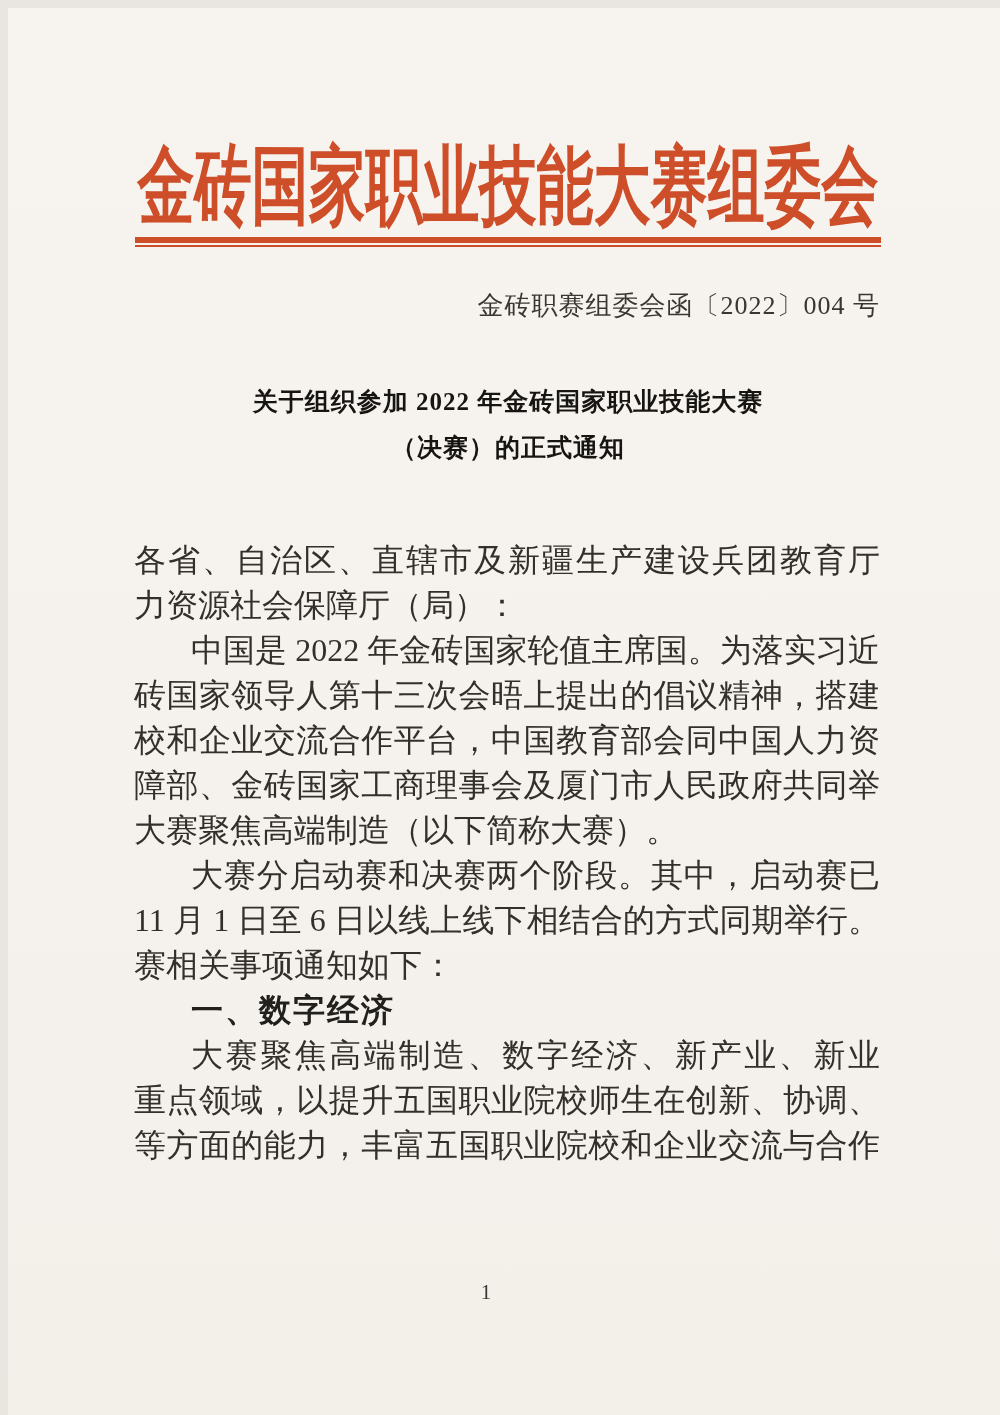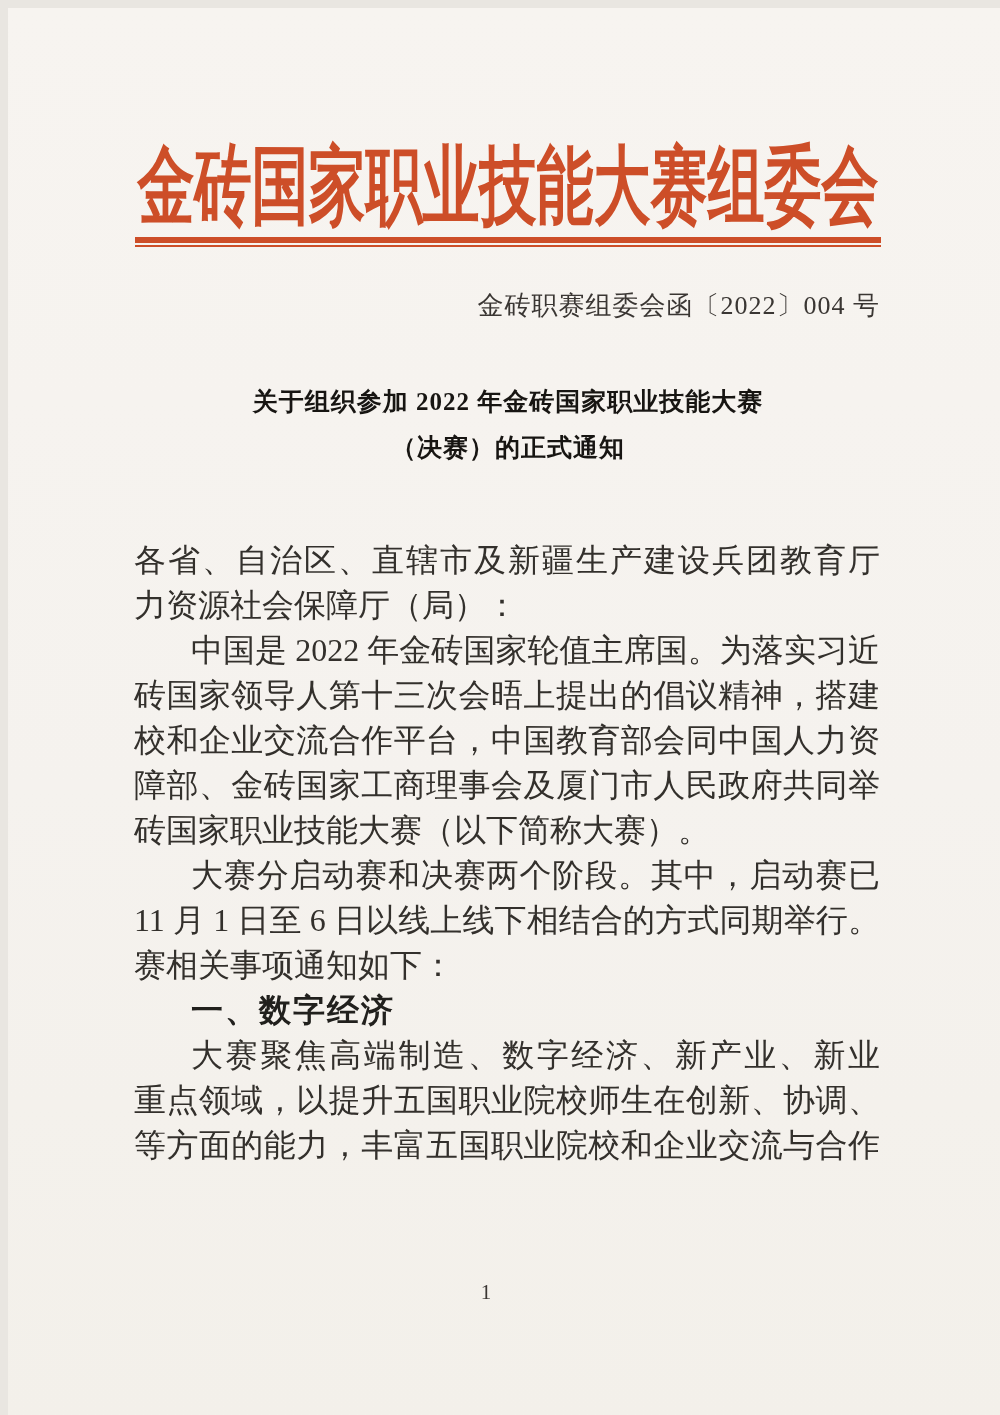--- a/index.html
+++ b/index.html
@@ -117,21 +117,21 @@
     <div>（决赛）的正式通知</div>
   </div>
 
   <div class="body-text">
     <div class="line full">各省、自治区、直辖市及新疆生产建设兵团教育厅（教委）、人</div>
     <div class="line">力资源社会保障厅（局）：</div>
     <div class="line indent full">中国是 2022 年金砖国家轮值主席国。为落实习近平主席在金</div>
     <div class="line full">砖国家领导人第十三次会晤上提出的倡议精神，搭建五国职业院</div>
     <div class="line full">校和企业交流合作平台，中国教育部会同中国人力资源和社会保</div>
     <div class="line full">障部、金砖国家工商理事会及厦门市人民政府共同举办 2022 年金</div>
-    <div class="line">砖国家职业技能大赛（以下简称大赛）。</div>
+    <div class="line">大赛聚焦高端制造（以下简称大赛）。</div>
     <div class="line indent full">大赛分启动赛和决赛两个阶段。其中，启动赛已于 9 月 23 日</div>
     <div class="line full">11 月 1 日至 6 日以线上线下相结合的方式同期举行。现就大赛决</div>
     <div class="line">赛相关事项通知如下：</div>
     <div class="line indent heading">一、数字经济</div>
     <div class="line indent full">大赛聚焦高端制造、数字经济、新产业、新业态、新技术等</div>
     <div class="line full">重点领域，以提升五国职业院校师生在创新、协调、组织、合作</div>
     <div class="line full">等方面的能力，丰富五国职业院校和企业交流与合作内容，整体</div>
   </div>
 
   <div class="page-number">1</div>

